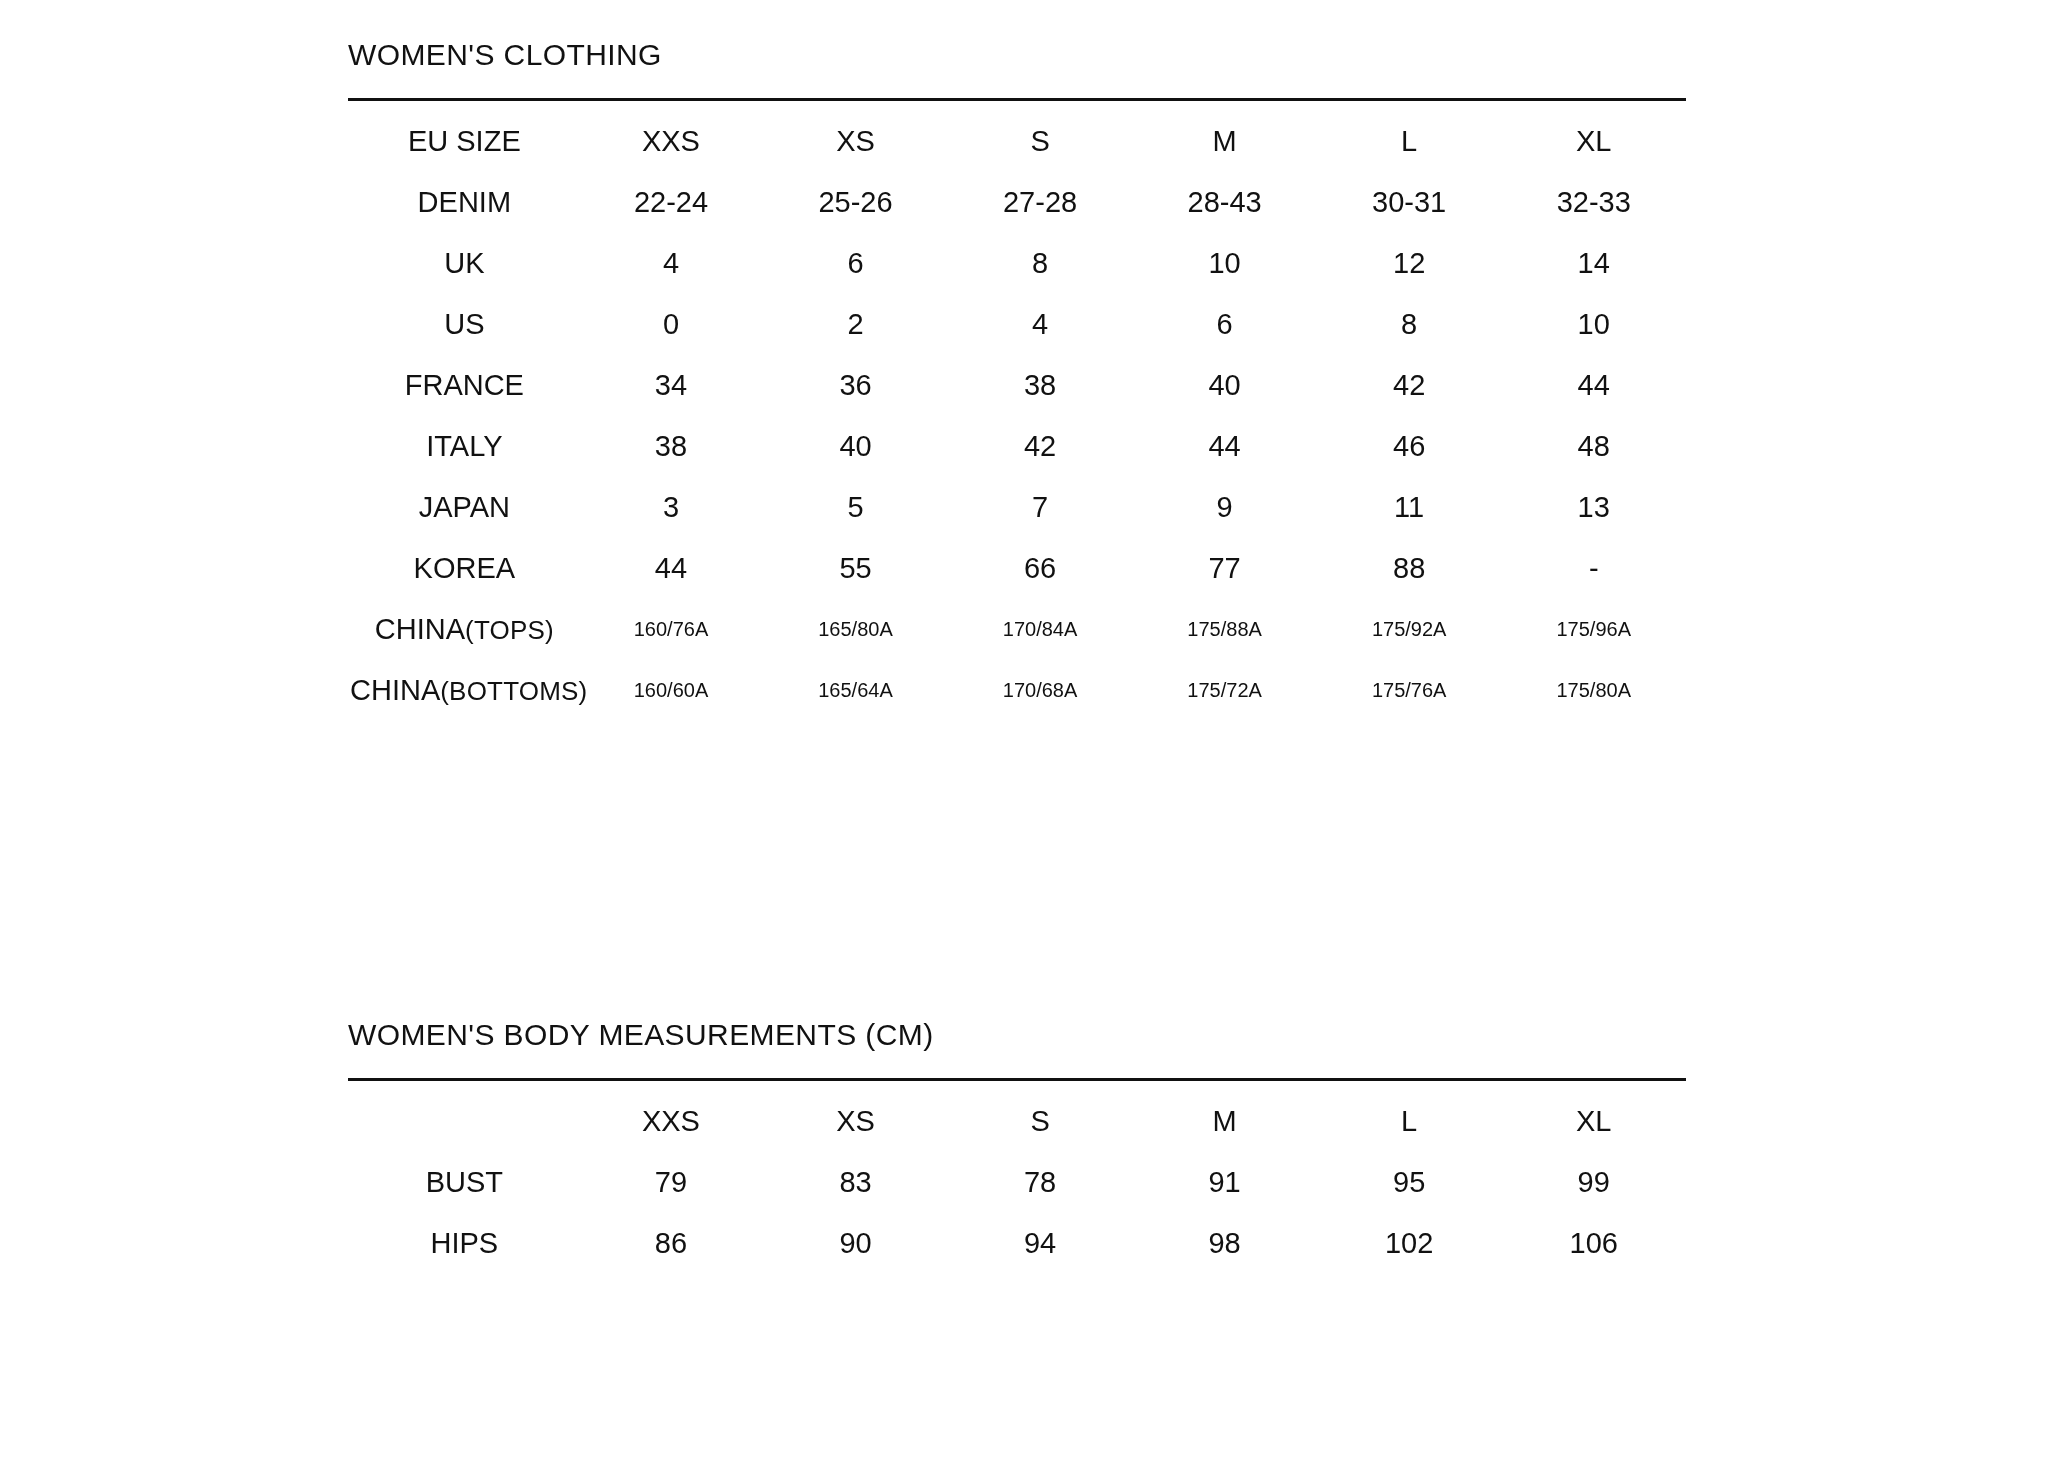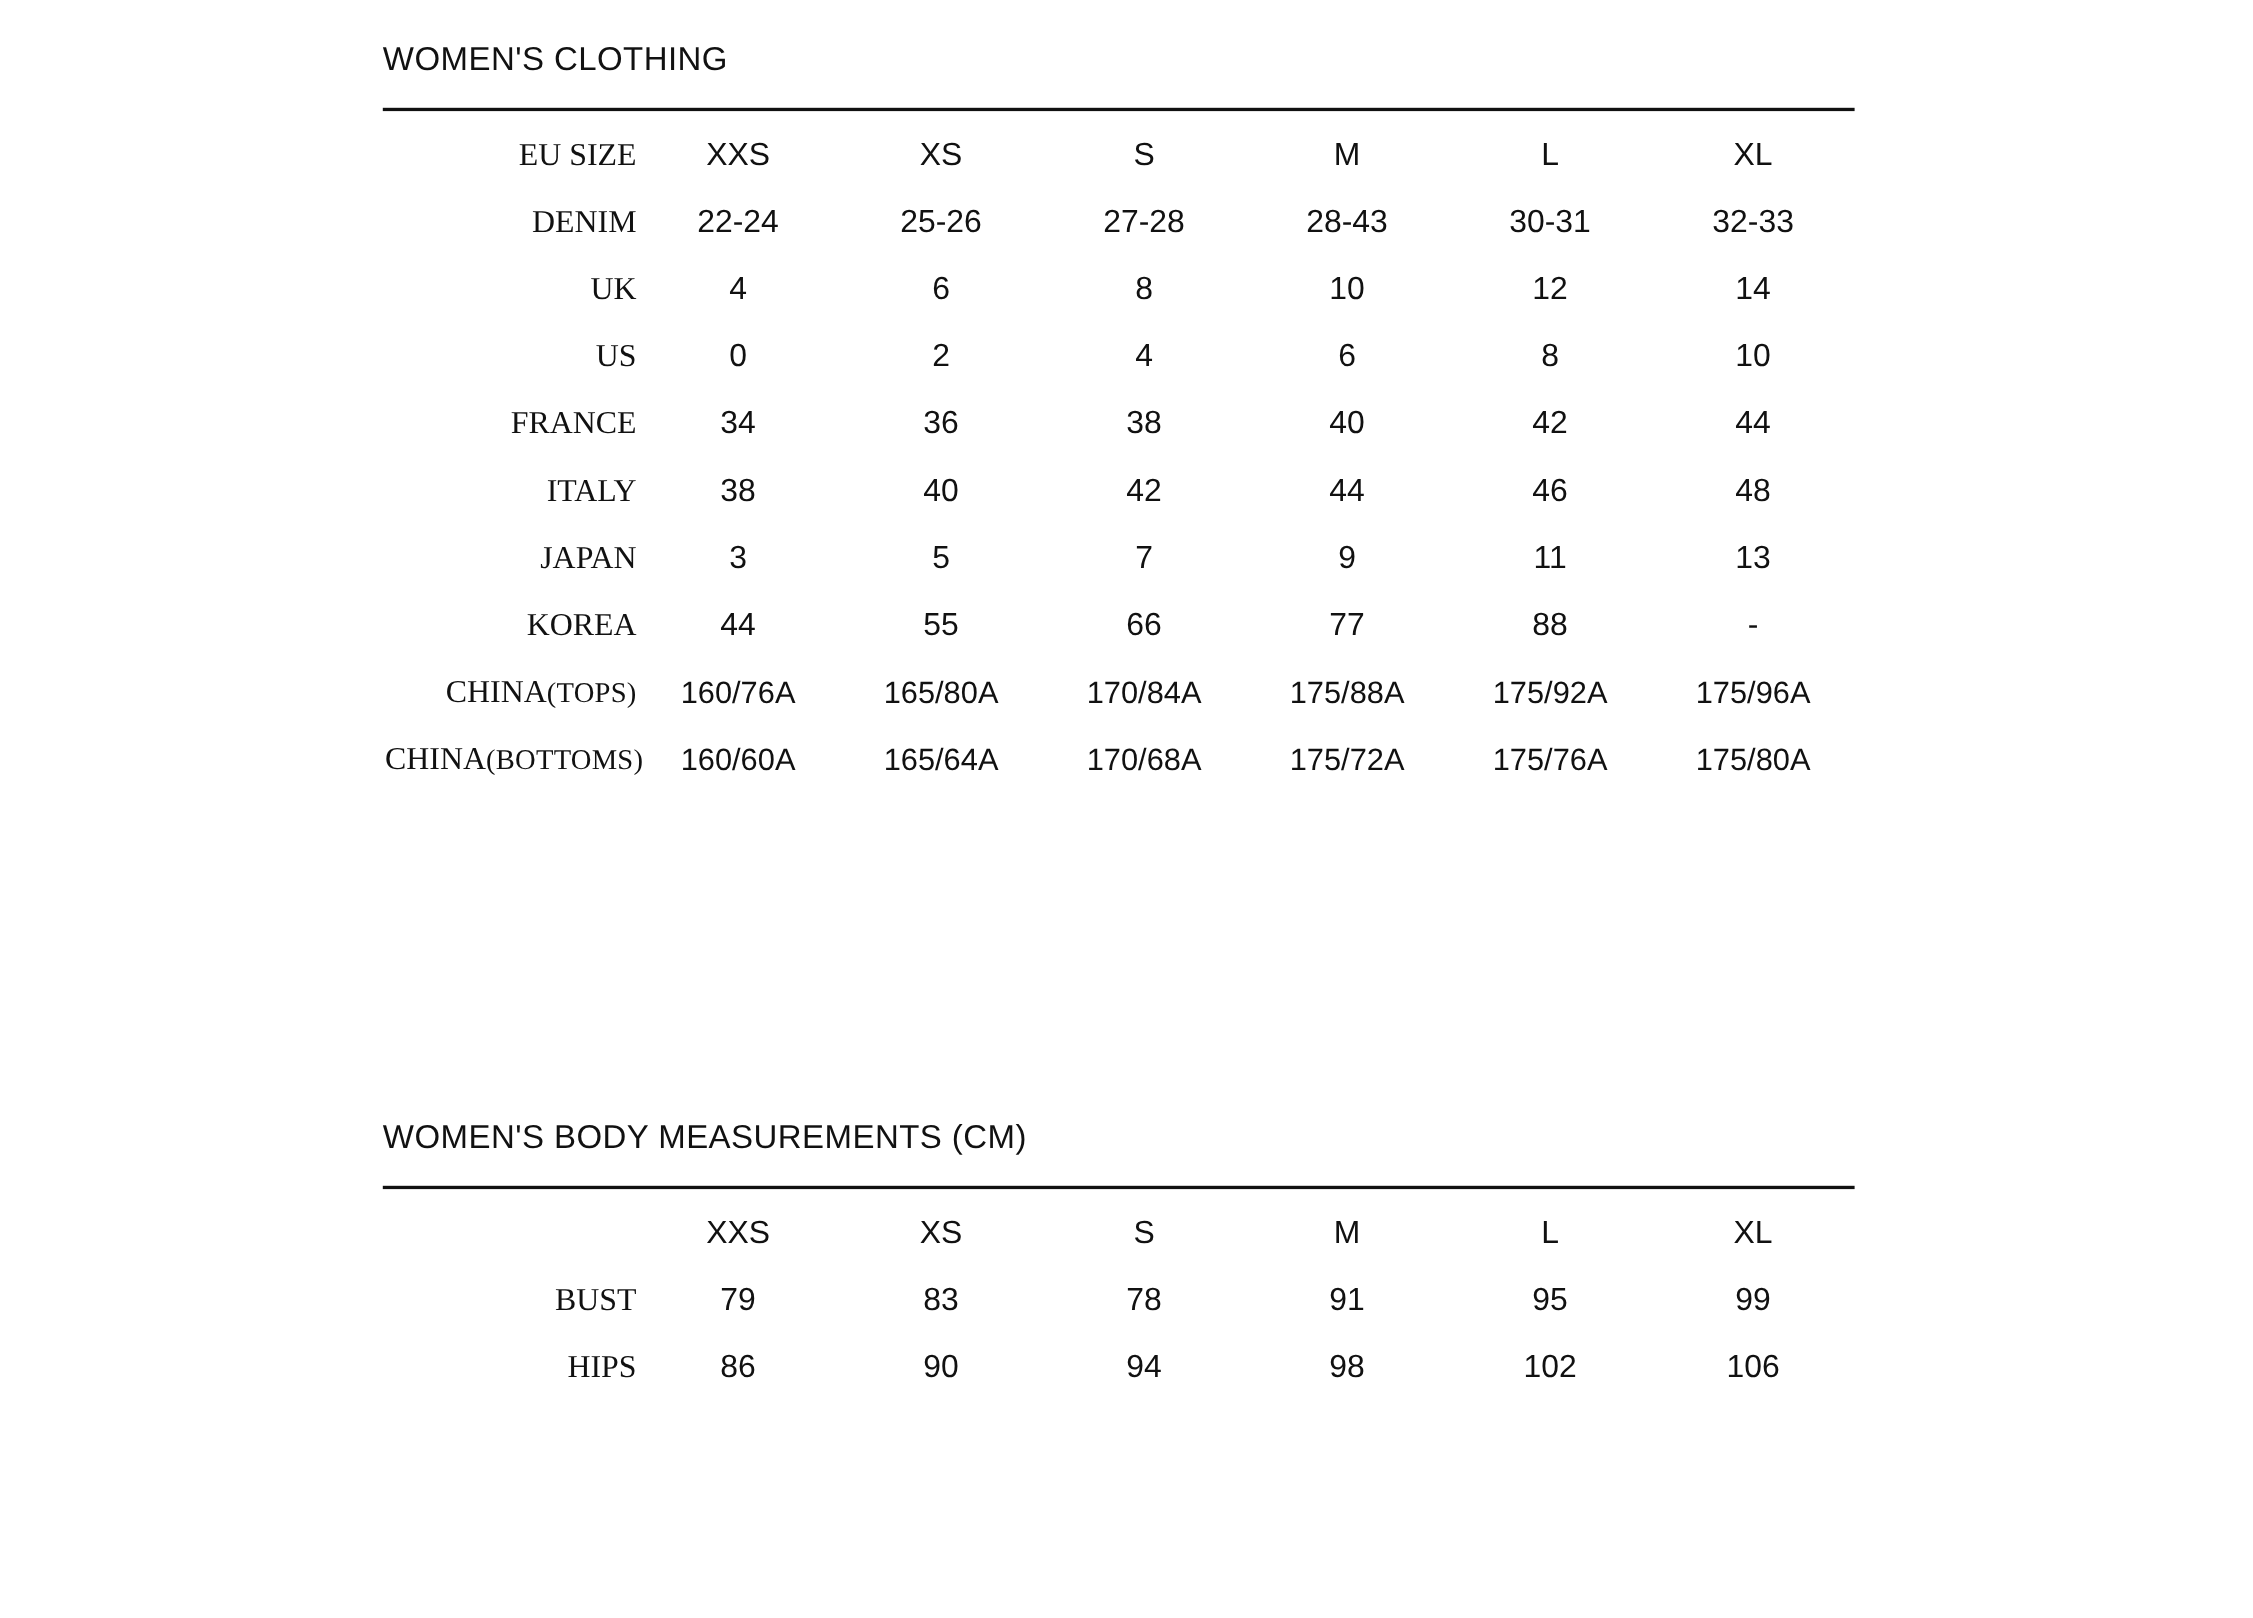--- a/index.html
+++ b/index.html
@@ -51,36 +51,35 @@
   td, th {
     font-size: 29px;
     font-weight: 400;
     color: #111111;
     padding: 14px 0;
     text-align: center;
     vertical-align: middle;
     white-space: nowrap;
   }
   td.rowlabel, th.rowlabel {
-    text-align: right;
+    text-align: center;
     padding-left: 2px;
     width: 230px;
-    font-family: Liberation Serif, serif;
   }
   col.labelcol { width: 230px; }
   col.sizecol  { width: 184px; }
 
   .small {
     font-size: 26px;
     letter-spacing: 0.2px;
   }
   .china-cell {
     font-size: 28px;
   }
-  .china-tops-row td, .china-bottoms-row td { font-size: 28px; }
+  .china-tops-row td, .china-bottoms-row td { font-size: 20px; }
   .china-bottoms-row td.rowlabel, .china-tops-row td.rowlabel { font-size: 29px; }
 </style>
 </head>
 <body>
 
 <div class="page">
 
   <div class="section" id="clothing-section">
     <h2 class="section-title">WOMEN'S CLOTHING</h2>
     <div class="rule"></div>

